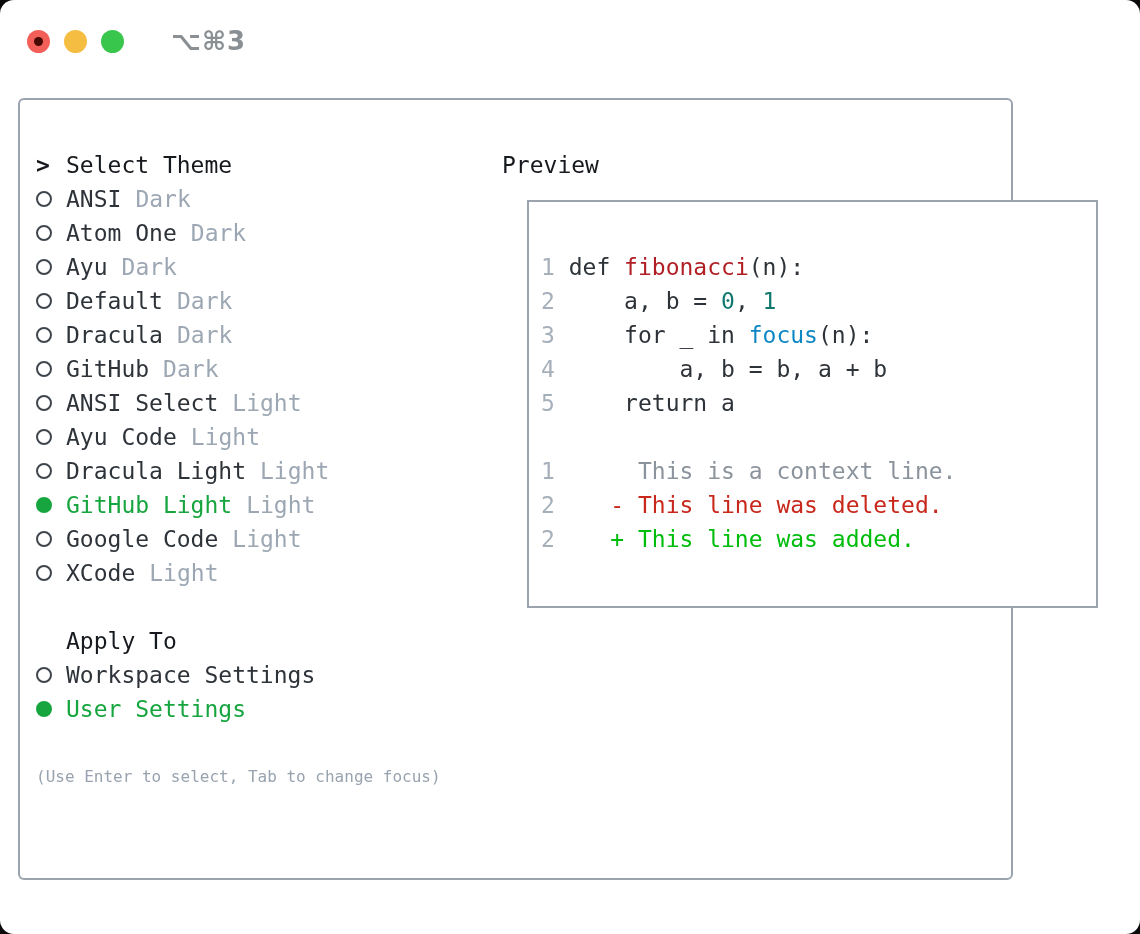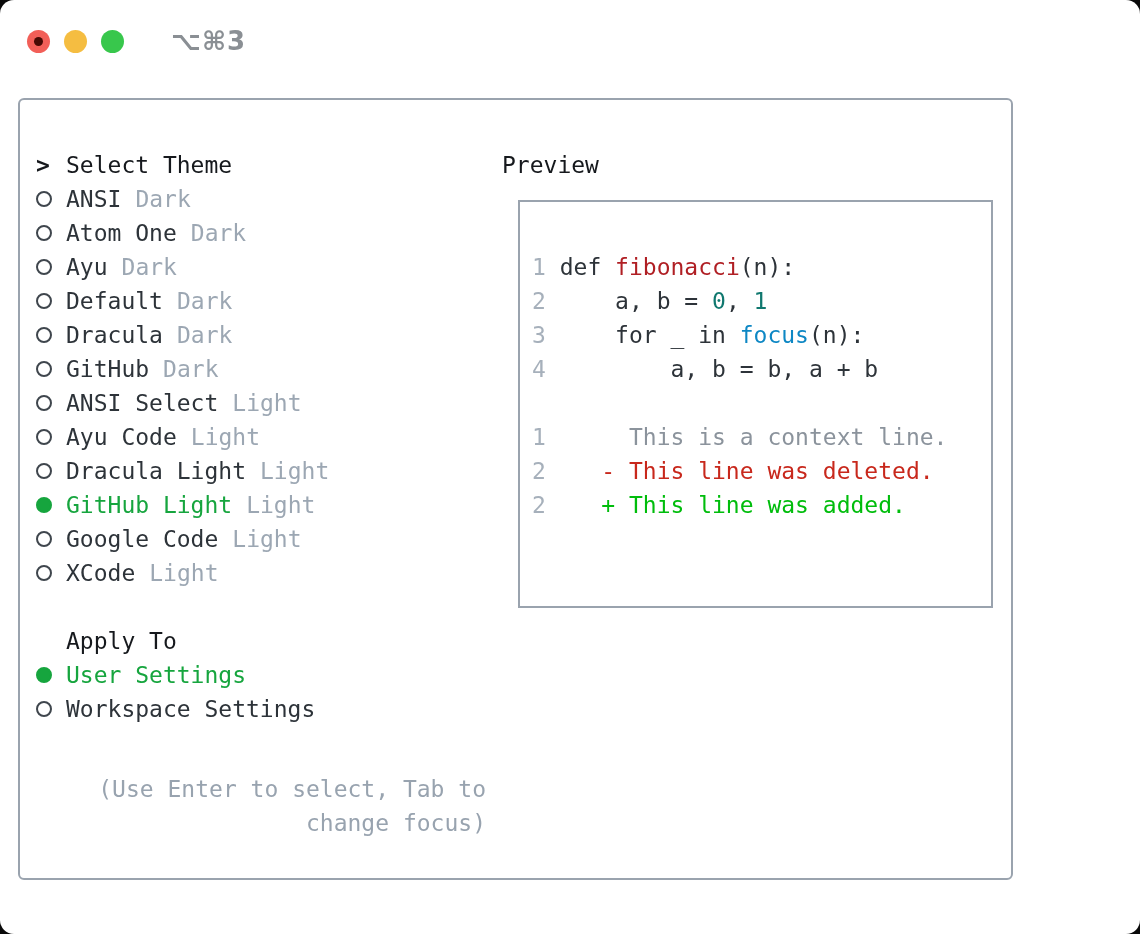--- a/index.html
+++ b/index.html
@@ -33,22 +33,22 @@
   .row{height:34px; display:flex; align-items:center; font-size:23px; white-space:pre;}
   .marker{width:30px; flex:0 0 30px; display:flex; align-items:center;}
   .prompt{font-weight:bold; color:var(--heading); font-size:23px;}
   .radio{width:12px; height:12px; border-radius:50%; border:2px solid #3f464d; box-sizing:content-box;}
   .radio.selected{border-color:var(--selected-green); background:var(--selected-green);}
   .section-header{font-weight:normal; color:var(--heading);}
   .item-name{color:var(--text-dark);}
   .item-name.selected{color:var(--selected-green);}
   .item-tag{color:var(--tag-gray); margin-left:14px;}
   .spacer{height:34px;}
-  .hint{margin-top:12px; width:450px; color:var(--hint-gray); font-size:23px; line-height:34px;text-align:right;}
-  .preview-box{margin-left:16px; margin-top:18px; width:475px; height:408px;
+  .hint{margin-top:0; width:450px; color:var(--hint-gray); font-size:16px; line-height:34px;}
+  .preview-box{margin-left:25px; margin-top:18px; width:571px; height:408px;
     border:2px solid var(--border-gray); box-sizing:border-box; padding:48px 0 0 12px;
     background:#fff; overflow:hidden;}
   .code-line{height:34px; line-height:34px; font-size:23px; white-space:pre;}
   .seg-num{color:var(--line-num);}
   .seg-plain{color:var(--text-dark);}
   .seg-defname{color:var(--defname-red);}
   .seg-number{color:var(--number-teal);}
   .seg-builtin{color:var(--builtin-blue);}
   .seg-context{color:var(--context-gray);text-align:right;}
   .seg-deleted{color:var(--diff-red);}
@@ -85,36 +85,37 @@
             <div class="row"><span class="marker"><span class="radio selected"></span></span><span class="item-name selected">GitHub Light</span><span class="item-tag">Light</span></div>
             <div class="row"><span class="marker"><span class="radio"></span></span><span class="item-name">Google Code</span><span class="item-tag">Light</span></div>
             <div class="row"><span class="marker"><span class="radio"></span></span><span class="item-name">XCode</span><span class="item-tag">Light</span></div>
           </div>
         <div class="spacer"></div>
         <div class="row">
           <span class="marker"></span>
           <span class="section-header">Apply To</span>
         </div>
         <div id="apply-items">
+            <div class="row"><span class="marker"><span class="radio"></span></span><span class="item-name">Workspace Settings</span></div>
             <div class="row"><span class="marker"><span class="radio selected"></span></span><span class="item-name selected">User Settings</span></div>
-            <div class="row"><span class="marker"><span class="radio"></span></span><span class="item-name">Workspace Settings</span></div>
           </div>
         <div class="spacer"></div>
         <div class="hint">(Use Enter to select, Tab to change focus)</div>
       </div>
 
       <div class="col-right">
         <div class="row">
           <span class="section-header">Preview</span>
         </div>
         <div class="preview-box" id="preview-box">
             <div class="code-line"><span class="seg-num">1</span><span class="seg-plain"> def </span><span class="seg-defname">fibonacci</span><span class="seg-plain">(n):</span></div>
             <div class="code-line"><span class="seg-num">2</span><span class="seg-plain">     a, b = </span><span class="seg-number">0</span><span class="seg-plain">, </span><span class="seg-number">1</span></div>
             <div class="code-line"><span class="seg-num">3</span><span class="seg-plain">     for _ in </span><span class="seg-builtin">focus</span><span class="seg-plain">(n):</span></div>
             <div class="code-line"><span class="seg-num">4</span><span class="seg-plain">         a, b = b, a + b</span></div>
+            <div class="code-line"><span class="seg-num">5</span><span class="seg-plain">     return a</span></div>
             <div class="code-line"></div>
             <div class="code-line"><span class="seg-num">1</span><span class="seg-context">      This is a context line.</span></div>
             <div class="code-line"><span class="seg-num">2</span><span class="seg-deleted">    - This line was deleted.</span></div>
             <div class="code-line"><span class="seg-num">2</span><span class="seg-added">    + This line was added.</span></div>
           </div>
       </div>
     </div>
   </div>
 </div>
 

